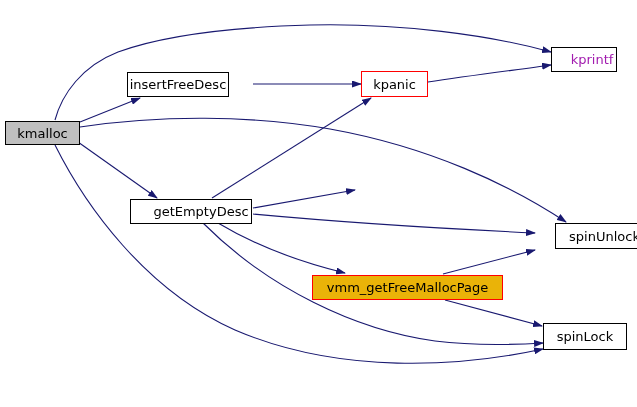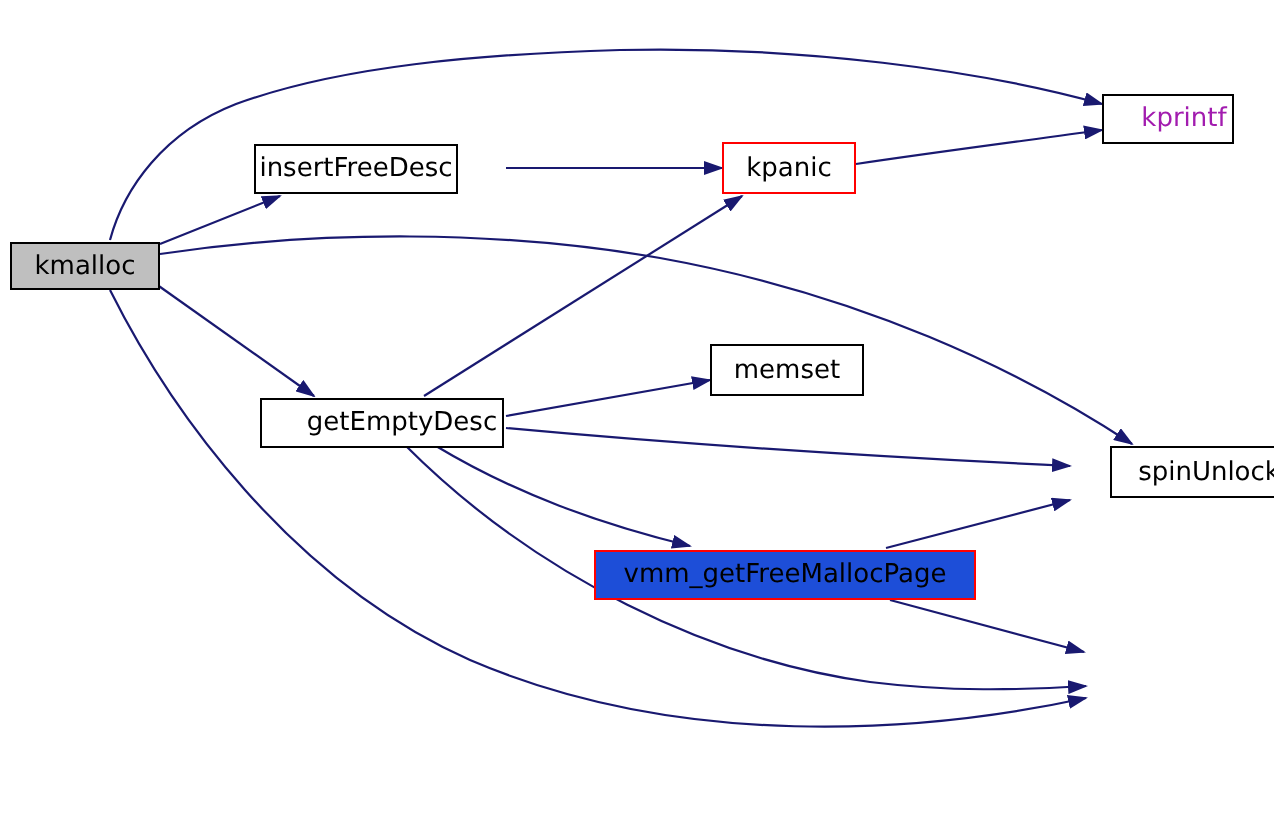--- a/index.html
+++ b/index.html
@@ -60,17 +60,17 @@
       <path d="M 253,214 C 350,223 450,229 535,233" class="edge-path" stroke="#191970" marker-end="url(#arrowhead)"></path>
       <path d="M 218,223 C 258,247 300,262 345,273" class="edge-path" stroke="#191970" marker-end="url(#arrowhead)"></path>
       <path d="M 203,223 C 268,288 355,330 435,341 C 475,346 510,345 543,343" class="edge-path" stroke="#191970" marker-end="url(#arrowhead)"></path>
       <path d="M 443,274 L 535,250" class="edge-path" stroke="#191970" marker-end="url(#arrowhead)"></path>
       <path d="M 445,300 L 542,326" class="edge-path" stroke="#191970" marker-end="url(#arrowhead)"></path>
     </svg>
     <div class="graph-node" style="left: 5px; top: 121px; width: 75px; height: 24px; background: rgb(191, 191, 191); border: 1px solid rgb(0, 0, 0); color: rgb(0, 0, 0);">kmalloc</div>
     <div class="graph-node" style="left: 127px; top: 72px; width: 102px; height: 25px; background: rgb(255, 255, 255); border: 1px solid rgb(0, 0, 0); color: rgb(0, 0, 0);">insertFreeDesc</div>
     <div class="graph-node" style="left: 361px; top: 71px; width: 67px; height: 26px; background: rgb(255, 255, 255); border: 1px solid rgb(255, 0, 0); color: rgb(0, 0, 0);">kpanic</div>
     <div class="graph-node" style="left: 551px; top: 47px; width: 66px; height: 25px; background: rgb(255, 255, 255); border: 1px solid rgb(0, 0, 0); color: #a21caf; padding-left: 16px;">kprintf</div>
-    <div class="graph-node" style="left: 355px; top: 172px; width: 77px; height: 26px; background: rgb(255, 255, 255); border: 1px solid rgb(0, 0, 0); color: rgb(0, 0, 0);">memset</div>
     <div class="graph-node" style="left: 130px; top: 199px; width: 122px; height: 25px; background: rgb(255, 255, 255); border: 1px solid rgb(0, 0, 0); color: rgb(0, 0, 0); padding-left: 20px;">getEmptyDesc</div>
     <div class="graph-node" style="left: 535px; top: 223px; width: 99px; height: 26px; background: rgb(255, 255, 255); border: 1px solid rgb(0, 0, 0); color: rgb(0, 0, 0); margin-left: 20px;">spinUnlock</div>
-    <div class="graph-node" style="left: 297px; top: 275px; width: 191px; height: 25px; background: #1d4ed8; border: 1px solid rgb(255, 0, 0); color: rgb(0, 0, 0);">vmm_getFreeMallocPage</div>
+    <div class="graph-node" style="left: 312px; top: 275px; width: 191px; height: 25px; background: #eab308; border: 1px solid rgb(255, 0, 0); color: rgb(0, 0, 0);">vmm_getFreeMallocPage</div>
+    <div class="graph-node" style="left: 543px; top: 323px; width: 84px; height: 27px; background: rgb(255, 255, 255); border: 1px solid rgb(0, 0, 0); color: rgb(0, 0, 0);">spinLock</div>
   </div>
 
 </body></html>

